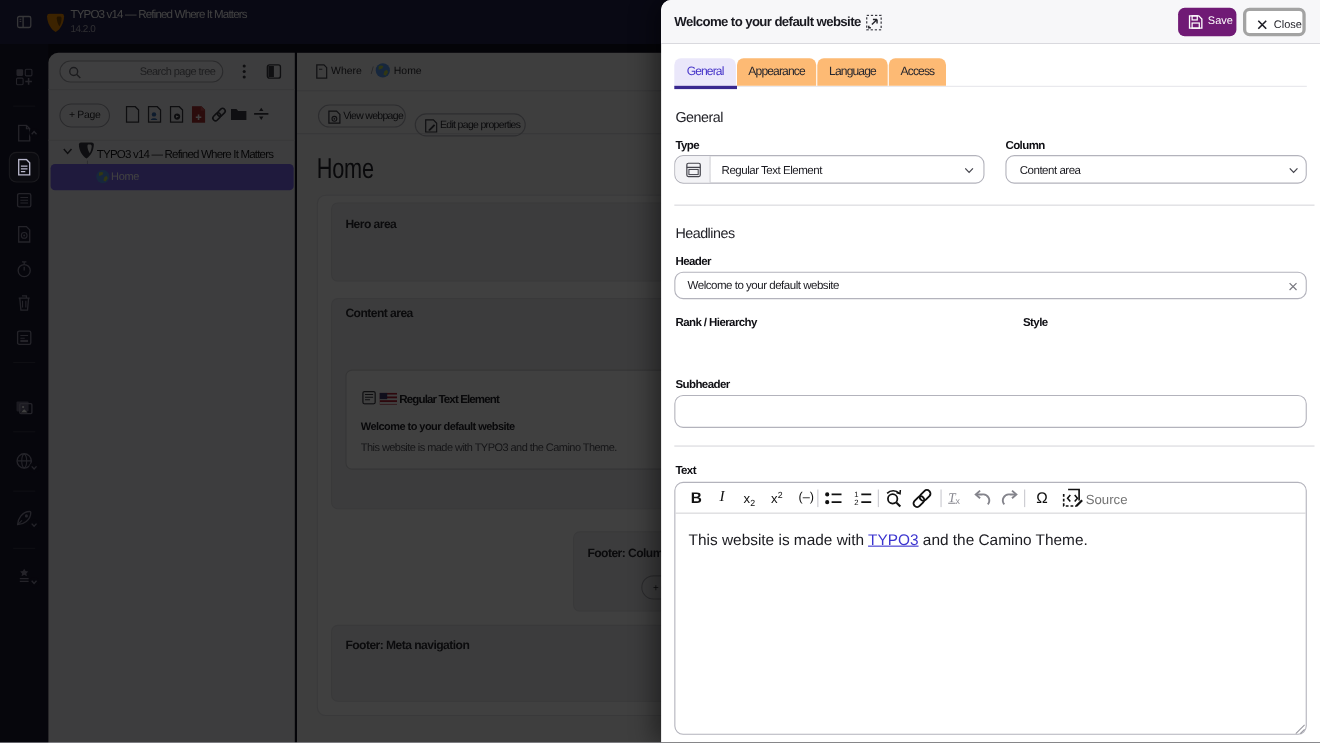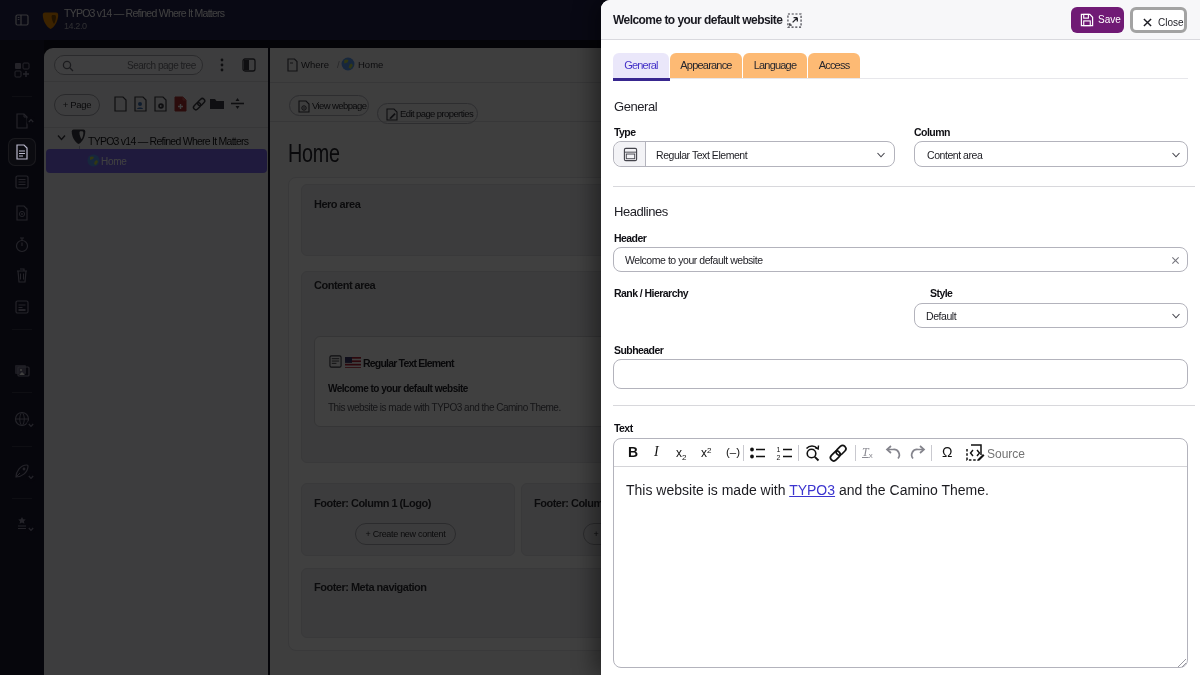--- a/index.html
+++ b/index.html
@@ -275,24 +275,20 @@
               <rect y="1.7" width="16" height="1.7" fill="#fff"></rect>
               <rect y="5.1" width="16" height="1.7" fill="#fff"></rect>
               <rect y="8.5" width="16" height="1.7" fill="#fff"></rect>
               <rect width="7" height="5.9" fill="#3c3b6e"></rect>
             </svg>
           <div class="abs nw" style="left:48px;top:20px;font-size:10.5px;letter-spacing:-0.8px;font-weight:bold;color:#222228;">Regular Text Element</div>
           <div class="abs nw" style="left:13px;top:46px;font-size:10px;letter-spacing:-0.5px;font-weight:bold;color:#222228;">Welcome to your default website</div>
           <div class="abs nw" style="left:13px;top:65px;font-size:10px;letter-spacing:-0.5px;color:#55555d;">This website is made with TYPO3 and the Camino Theme.</div>
         </div>
       </div>
-      <div class="colbox" style="left:12px;top:305px;width:214px;height:73px;">
-        <div class="collabel" style="top:13px;">Footer: Column 1 (Logo)</div>
-        <div class="pillbtn" style="left:53px;top:39px;width:101px;height:22px;line-height:20px;">+ Create new content</div>
-      </div>
       <div class="colbox" style="left:232px;top:305px;width:214px;height:73px;">
         <div class="collabel" style="top:13px;">Footer: Column 2 (Links)</div>
         <div class="pillbtn" style="left:61px;top:39px;width:101px;height:22px;line-height:20px;">+ Create new content</div>
       </div>
       <div class="colbox" style="left:12px;top:390px;width:836px;height:70px;">
           <div class="collabel" style="top:12px;">Footer: Meta navigation</div>
         </div>
     </div>
   </div>
 
@@ -355,26 +351,20 @@
     <div class="sechead" style="left:13px;top:204px;">Headlines</div>
     <div class="flabel" style="left:13px;top:232px;">Header</div>
     <div class="finput" style="left:12px;top:247px;width:575px;height:25px;">
       <div class="ftext" style="left:11px;top:6px;">Welcome to your default website</div>
       <svg class="abs" style="left:557px;top:8px" width="9" height="9" viewBox="0 0 10 10">
           <path d="M1.5 1.5 L8.5 8.5 M8.5 1.5 L1.5 8.5" stroke="#77777f" stroke-width="1.2"></path>
         </svg>
     </div>
     <div class="flabel" style="left:13px;top:287px;">Rank / Hierarchy</div>
     <div class="flabel" style="left:313px;top:287px;padding-left:16px;">Style</div>
-    <div class="finput" style="left:313px;top:303px;width:274px;height:25px;">
-      <div class="ftext" style="left:11px;top:6px;">Default</div>
-      <svg class="chev" style="left:256px;top:7px" viewBox="0 0 10 10">
-          <path d="M1.5 3 L5 6.8 L8.5 3" fill="none" stroke="#44444c" stroke-width="1.1"></path>
-        </svg>
-    </div>
     <div class="flabel" style="left:13px;top:344px;">Subheader</div>
     <div class="finput" style="left:12px;top:359px;width:575px;height:30px;"></div>
     <div class="hr" style="left:12px;top:405px;width:582px;"></div>
     <div class="flabel" style="left:13px;top:422px;">Text</div>
 
     <div class="finput" style="left:12px;top:438px;width:575px;height:230px;border-radius:8px;">
       <div class="abs" style="left:0;top:0;width:573px;height:28px;border-bottom:1px solid #d4d4d8;"></div>
       <div class="abs" style="left:14px;top:5px;font-size:14px;font-weight:bold;color:#111;">B</div>
       <div class="abs" style="left:40px;top:5px;font-size:14px;font-style:italic;font-family:'Liberation Serif',serif;color:#111;">I</div>
       <div class="abs" style="left:62px;top:7px;font-size:12px;color:#111;">x<span style="font-size:8px;vertical-align:-3px;">2</span></div>

